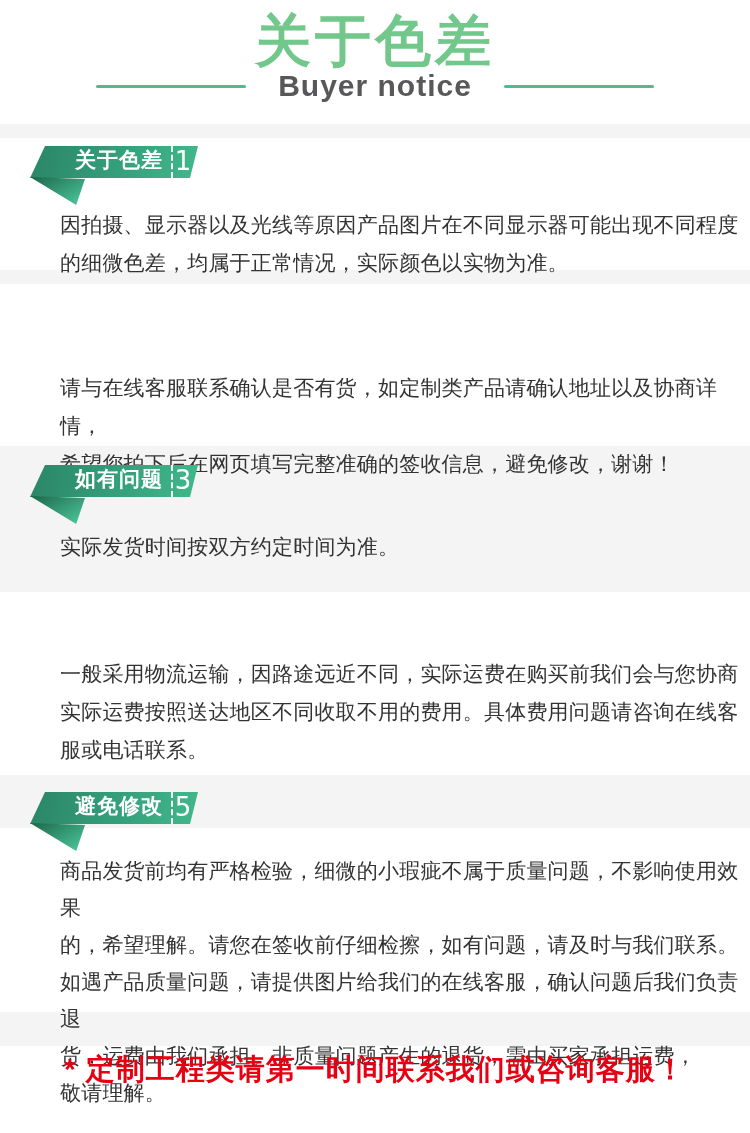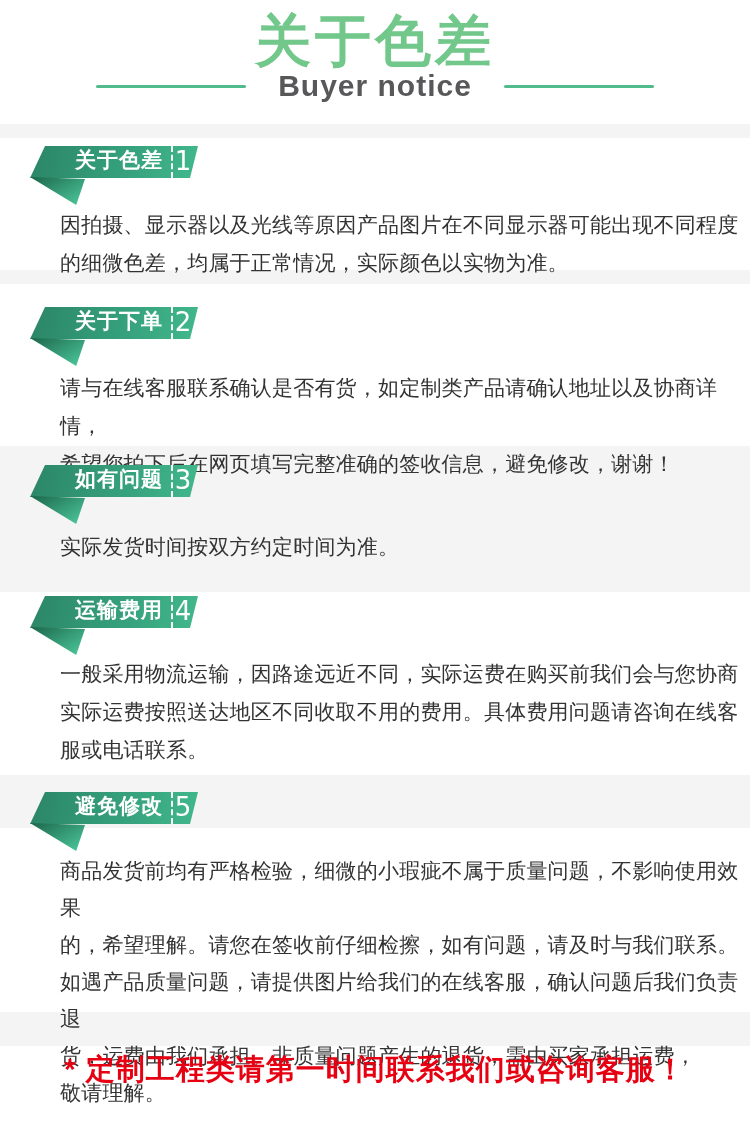--- a/index.html
+++ b/index.html
@@ -103,49 +103,33 @@
     <div class="ribbon-band">
       <span class="ribbon-label">关于色差</span>
       <span class="ribbon-sep"></span>
       <span class="ribbon-num">1</span>
     </div>
     <div class="ribbon-fold"></div>
   </div>
   <div class="para t1">因拍摄、显示器以及光线等原因产品图片在不同显示器可能出现不同程度
 的细微色差，均属于正常情况，实际颜色以实物为准。</div>
 
-  <div class="ribbon r2">
-    <div class="ribbon-band">
-      <span class="ribbon-label">关于下单</span>
-      <span class="ribbon-sep"></span>
-      <span class="ribbon-num">2</span>
-    </div>
-    <div class="ribbon-fold"></div>
-  </div>
   <div class="para t2">请与在线客服联系确认是否有货，如定制类产品请确认地址以及协商详情，
 希望您拍下后在网页填写完整准确的签收信息，避免修改，谢谢！</div>
 
   <div class="ribbon r3">
     <div class="ribbon-band">
       <span class="ribbon-label">如有问题</span>
       <span class="ribbon-sep"></span>
       <span class="ribbon-num">3</span>
     </div>
     <div class="ribbon-fold"></div>
   </div>
   <div class="para t3">实际发货时间按双方约定时间为准。</div>
 
-  <div class="ribbon r4">
-    <div class="ribbon-band">
-      <span class="ribbon-label">运输费用</span>
-      <span class="ribbon-sep"></span>
-      <span class="ribbon-num">4</span>
-    </div>
-    <div class="ribbon-fold"></div>
-  </div>
   <div class="para t4">一般采用物流运输，因路途远近不同，实际运费在购买前我们会与您协商
 实际运费按照送达地区不同收取不用的费用。具体费用问题请咨询在线客
 服或电话联系。</div>
 
   <div class="ribbon r5">
     <div class="ribbon-band">
       <span class="ribbon-label">避免修改</span>
       <span class="ribbon-sep"></span>
       <span class="ribbon-num">5</span>
     </div>

